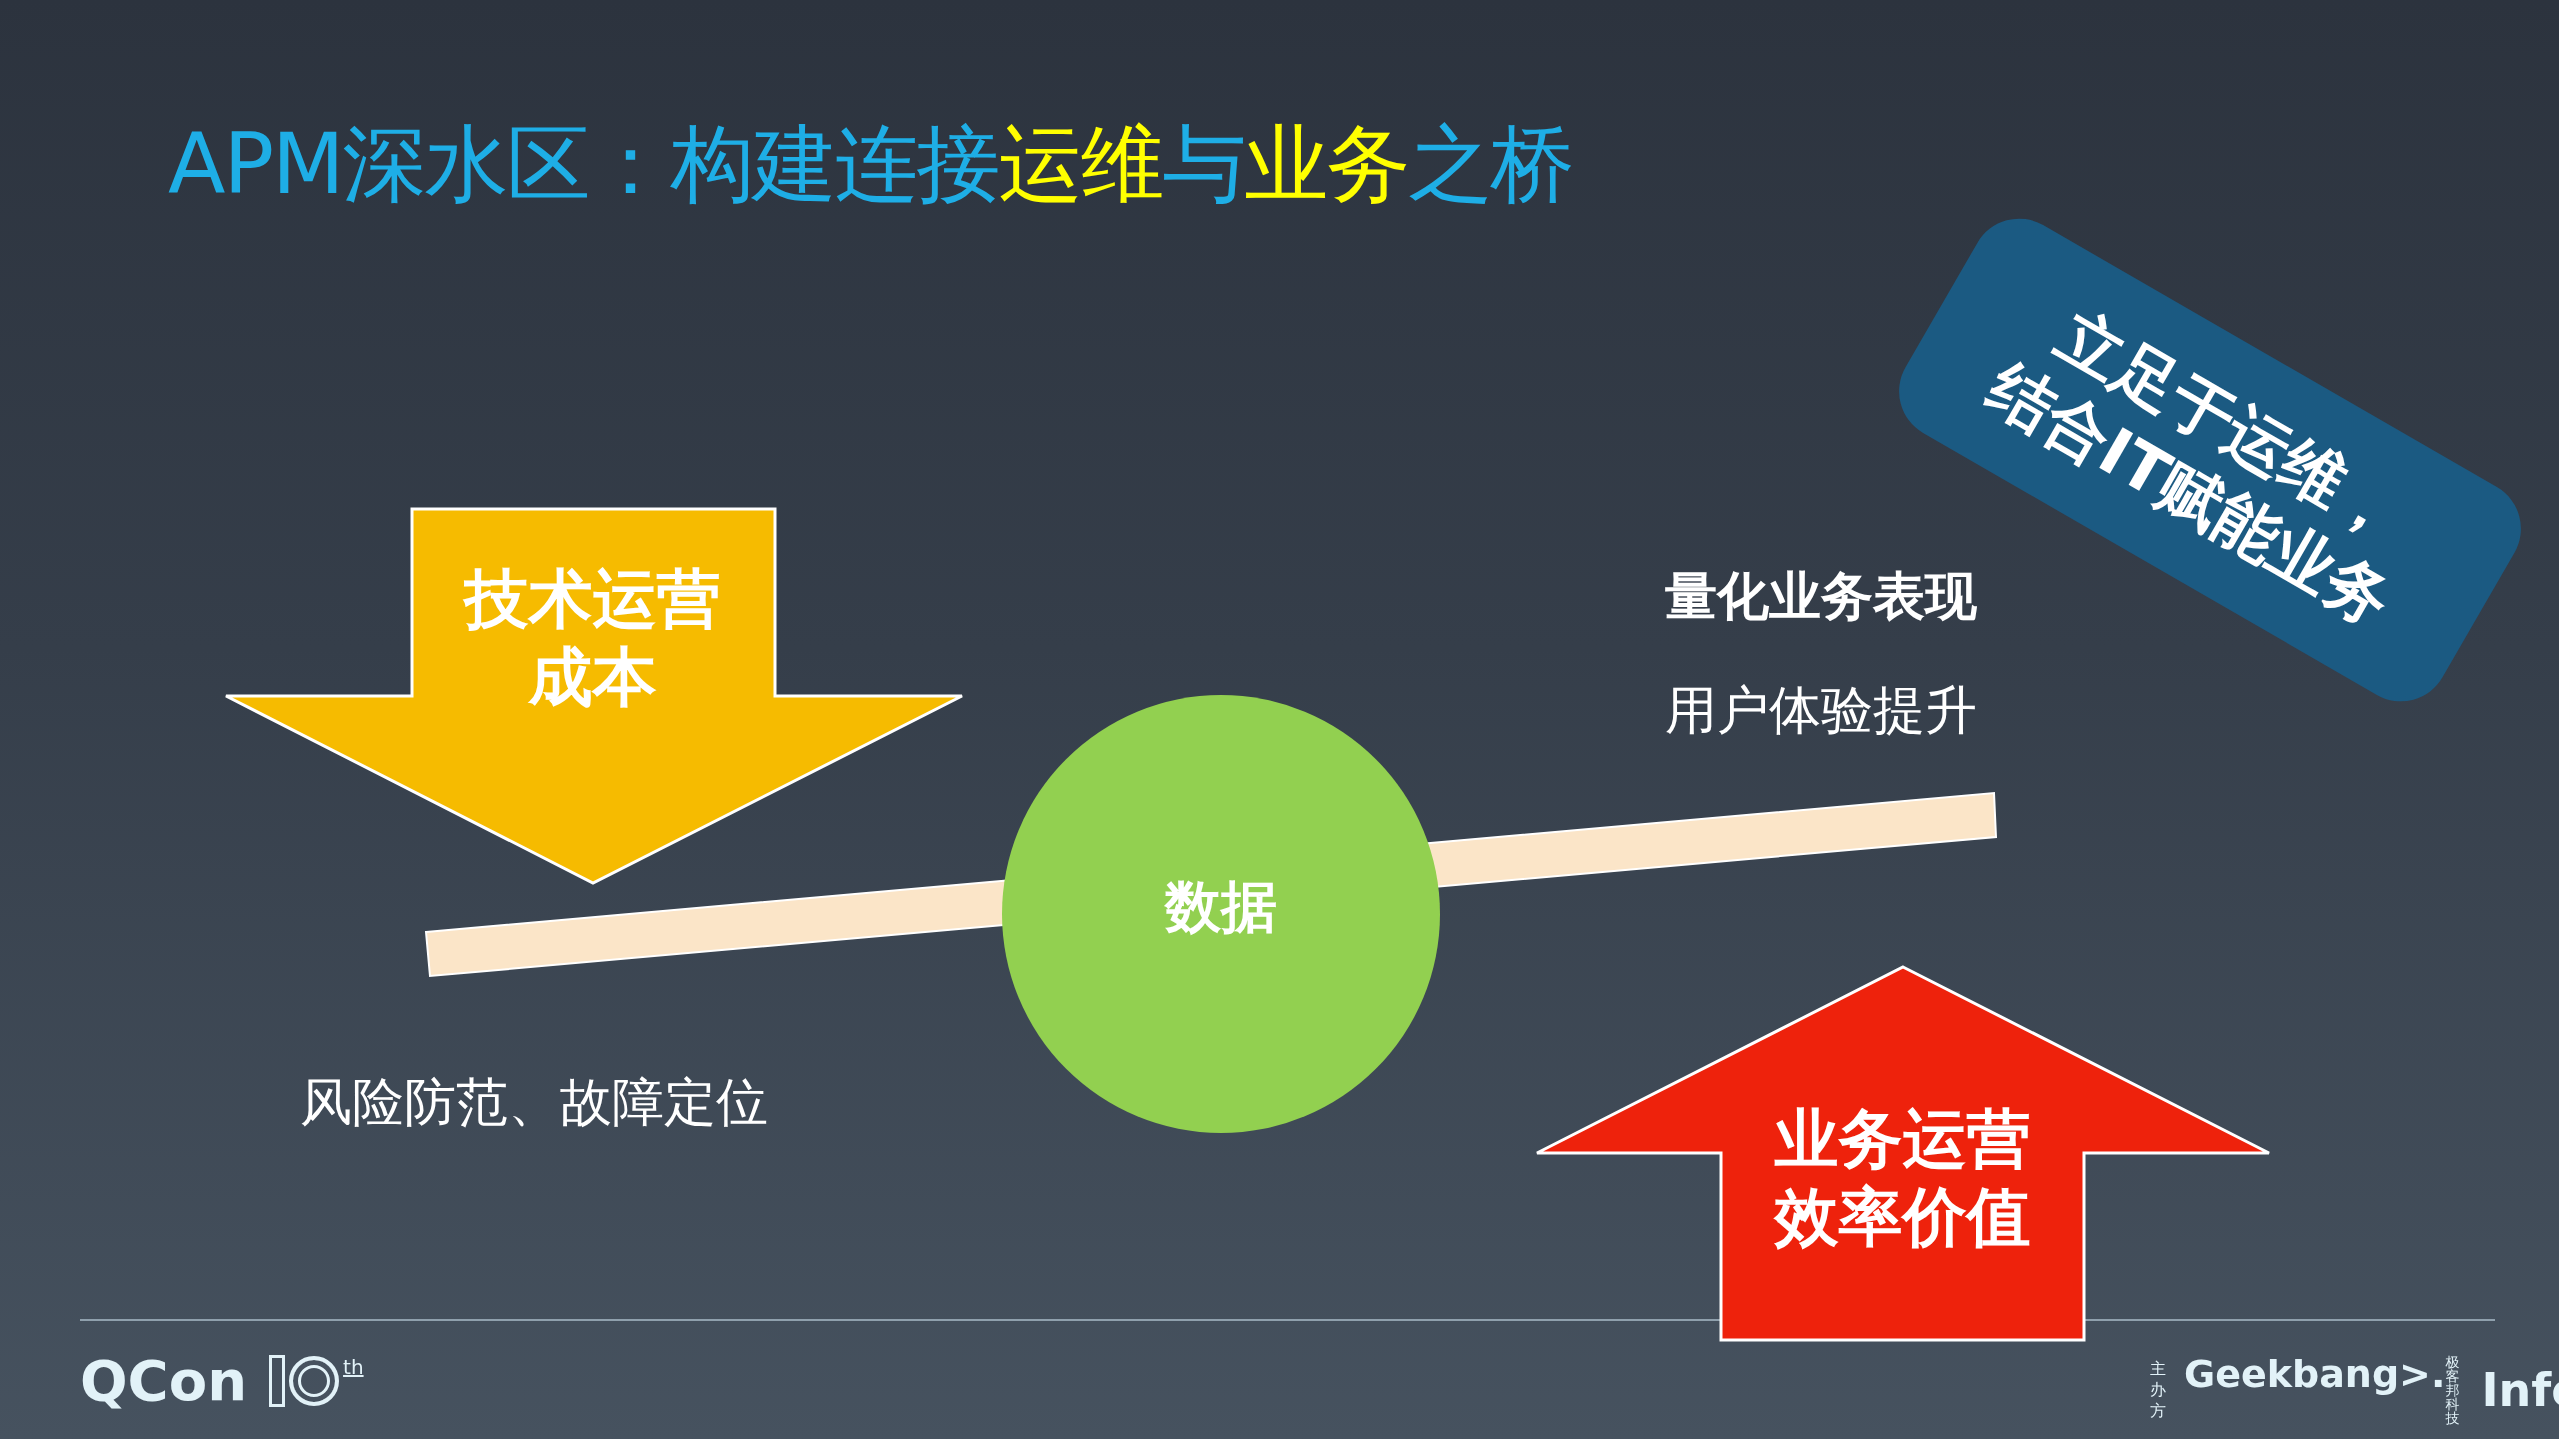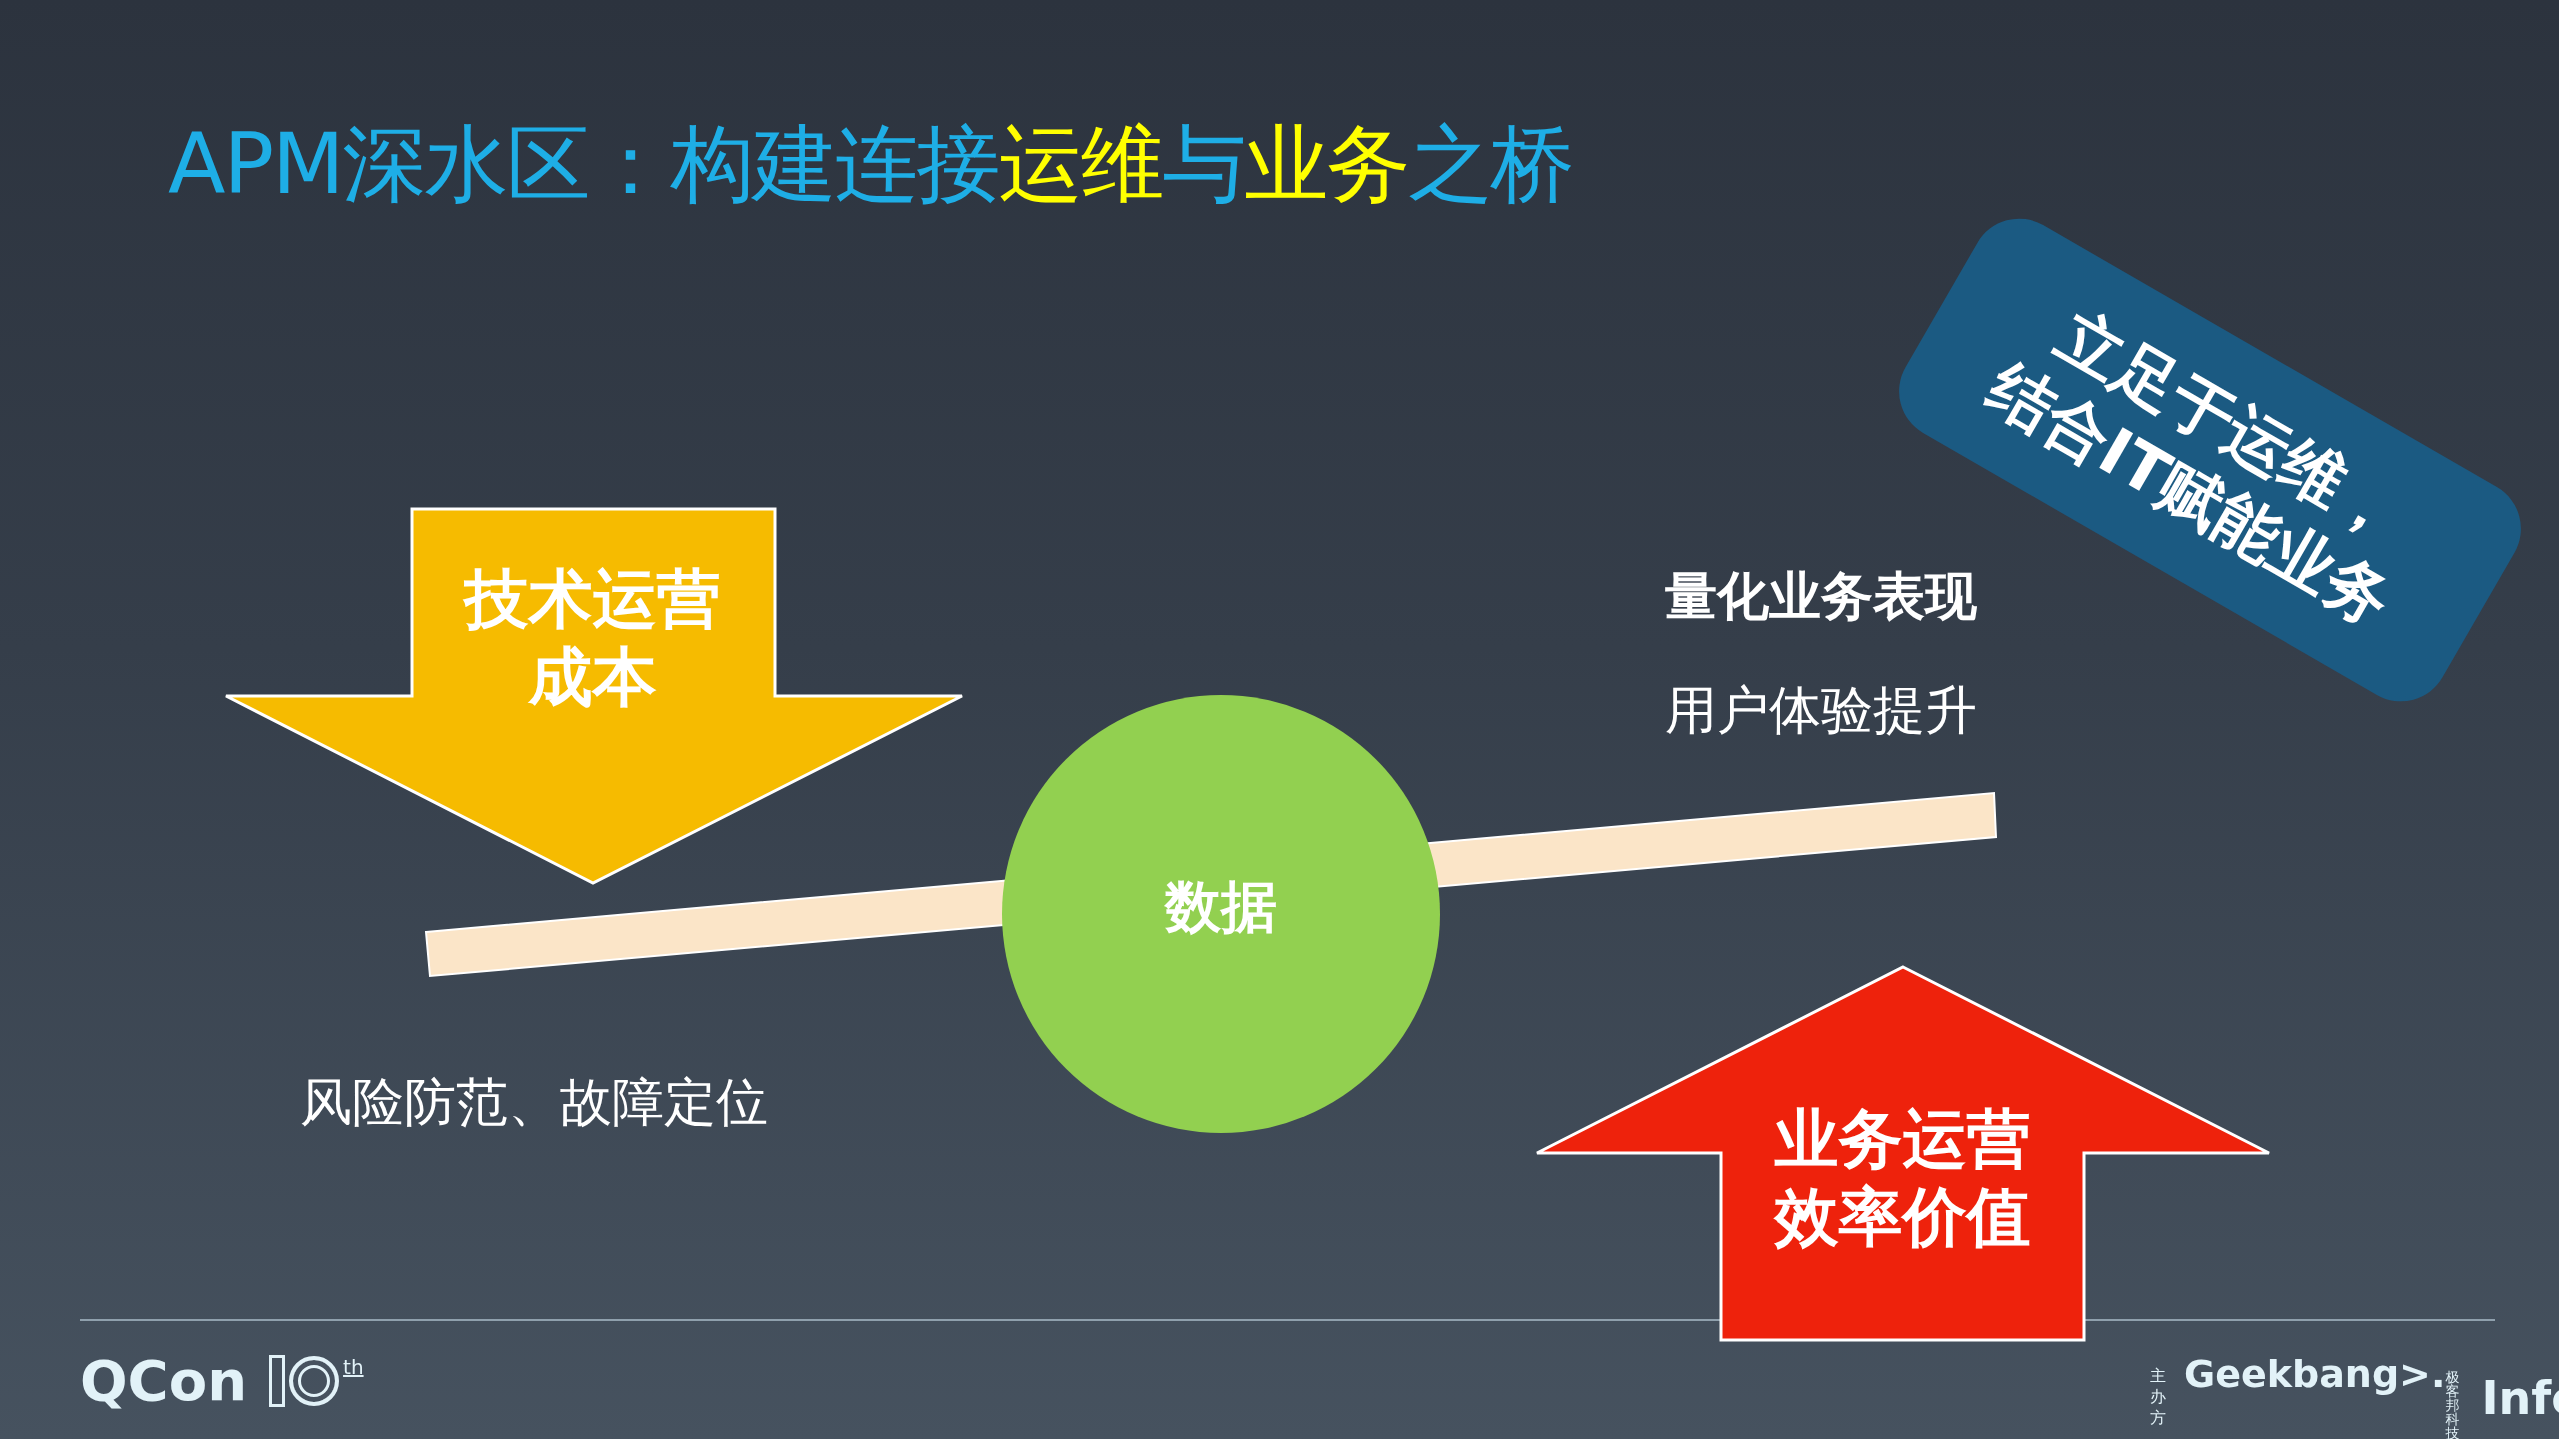--- a/index.html
+++ b/index.html
@@ -14,21 +14,21 @@
   .center-label{position:absolute;left:1121px;top:870px;width:200px;text-align:center;color:#fff;font-weight:bold;font-size:56px;}
   .footer-left{position:absolute;left:80px;top:1348px;color:#e2f2f8;font-weight:bold;font-size:56px;display:flex;align-items:center;gap:22px;}
   .ten{display:inline-flex;align-items:center;gap:4px;}
   .ten .one{display:inline-block;width:10px;height:46px;border:3px solid #e2f2f8;}
   .ten .ring{display:inline-block;width:42px;height:42px;border:4px solid #e2f2f8;border-radius:50%;box-shadow:inset 0 0 0 5px #46525f,inset 0 0 0 8px #e2f2f8;}
   .ten sup{font-size:20px;font-weight:normal;align-self:flex-start;text-decoration:underline;}
   .footer-right{position:absolute;left:2150px;top:1355px;color:#e2f2f8;display:flex;align-items:center;gap:18px;}
   .host{font-size:16px;}
   .geek{display:flex;line-height:1;}
   .geek-main{font-size:38px;font-weight:bold;}
-  .geek-sub{font-size:14px;letter-spacing:4px;margin-top:15px;}
+  .geek-sub{font-size:14px;letter-spacing:4px;margin-top:0;}
   .infoq{font-size:46px;font-weight:bold;}
 </style>
 </head>
 <body>
 
 <div class="slide">
 
   <svg width="2559" height="1439" viewBox="0 0 2559 1439">
 
     <line x1="80" y1="1320" x2="2495" y2="1320" stroke="#8fa0ad" stroke-width="2"></line>

